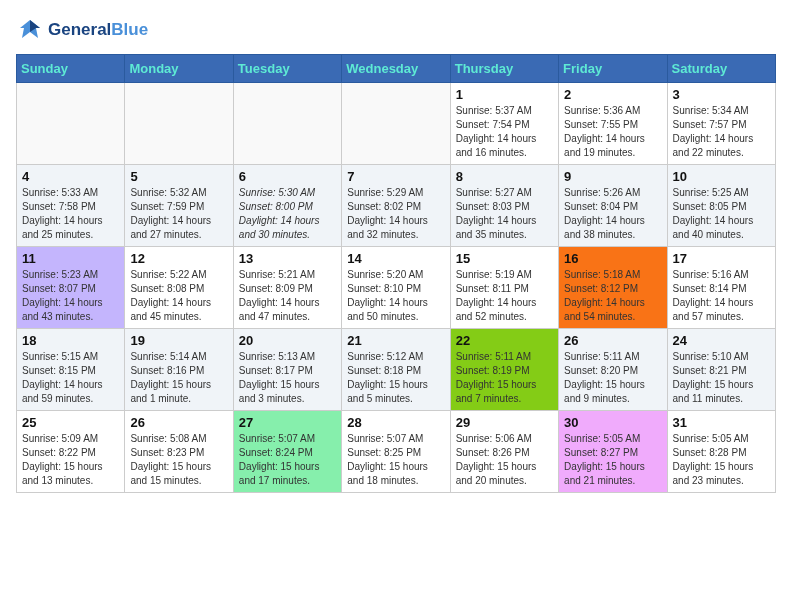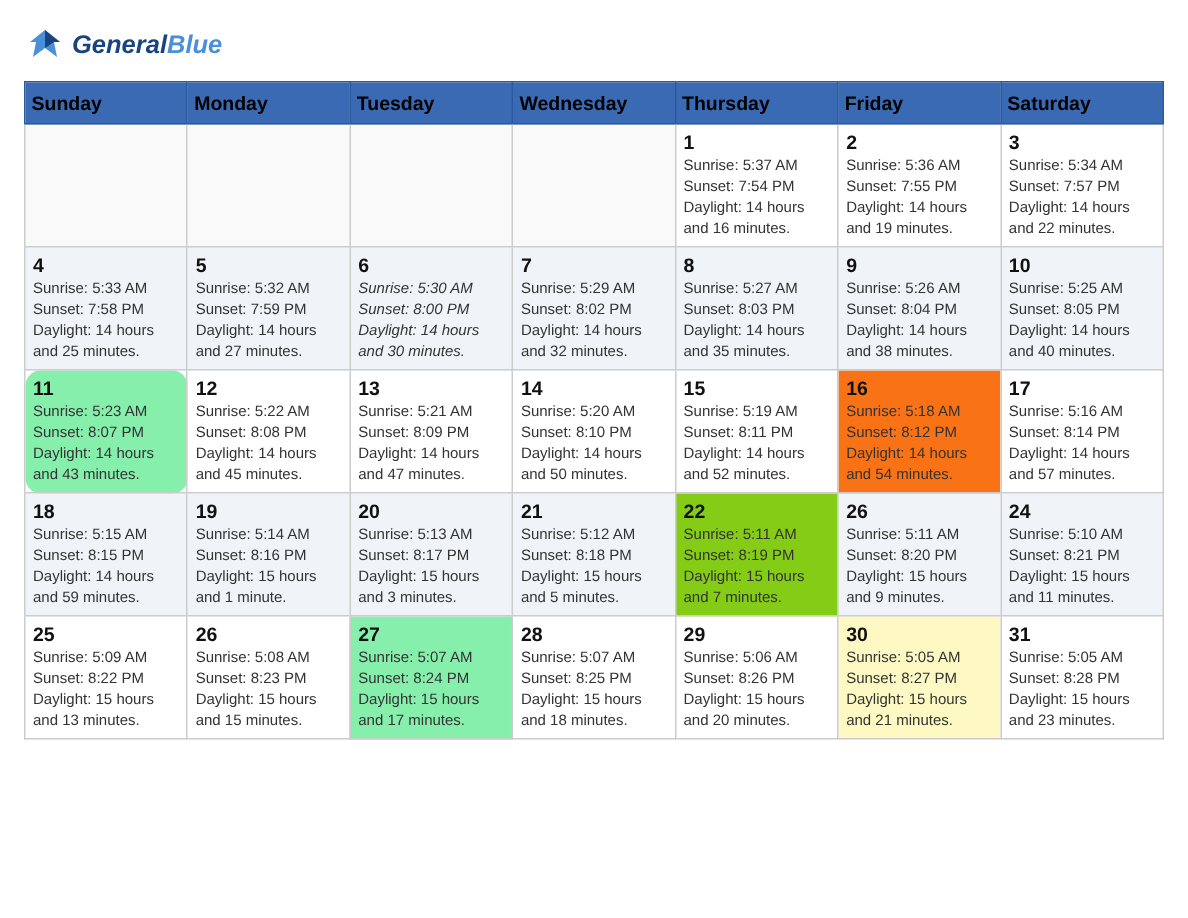--- a/index.html
+++ b/index.html
@@ -13,21 +13,20 @@
     .header-area {
       display: flex;
       align-items: flex-start;
       justify-content: space-between;
       margin-bottom: 10px;
     }
     .logo {
       display: flex;
       align-items: center;
       gap: 4px;
-      font-style: italic;
     }
     .logo-bird {
       width: 28px;
       height: 28px;
     }
     .title-area {
       text-align: right;
     }
     .month-year {
       font-size: 32px;
@@ -38,21 +37,21 @@
       font-size: 14px;
       color: #444;
     }
     .calendar {
       width: 100%;
       border-collapse: collapse;
       border: 1px solid #ccc;
     }
     .calendar th {
       background-color: #3a6ab4;
-      color: #000000;
+      color: #5eead4;
       font-size: 13px;
       font-weight: bold;
       padding: 6px 4px;
       text-align: left;
       border: 1px solid #2a5a9e;
     }
     .calendar td {
       border: 1px solid #ccc;
       vertical-align: top;
       padding: 4px 5px;
@@ -187,21 +186,21 @@
         </td>
         <td style="background: rgb(240, 244, 248);">
           <div class="day-number">10</div>
           <div class="day-info" style="white-space: pre-line;">Sunrise: 5:25 AM
 Sunset: 8:05 PM
 Daylight: 14 hours
 and 40 minutes.</div>
         </td>
       </tr>
       <tr>
-        <td style="background: #86efac; border-radius: 10px;">
+        <td style="background: #c4b5fd;">
           <div class="day-number">11</div>
           <div class="day-info" style="white-space: pre-line;">Sunrise: 5:23 AM
 Sunset: 8:07 PM
 Daylight: 14 hours
 and 43 minutes.</div>
         </td>
         <td style="background: rgb(255, 255, 255);">
           <div class="day-number">12</div>
           <div class="day-info" style="white-space: pre-line;">Sunrise: 5:22 AM
 Sunset: 8:08 PM
@@ -324,21 +323,21 @@
 Daylight: 15 hours
 and 18 minutes.</div>
         </td>
         <td style="background: rgb(255, 255, 255);">
           <div class="day-number">29</div>
           <div class="day-info" style="white-space: pre-line;">Sunrise: 5:06 AM
 Sunset: 8:26 PM
 Daylight: 15 hours
 and 20 minutes.</div>
         </td>
-        <td style="background: #fef9c3;">
+        <td style="background: #f0abfc;">
           <div class="day-number">30</div>
           <div class="day-info" style="white-space: pre-line;">Sunrise: 5:05 AM
 Sunset: 8:27 PM
 Daylight: 15 hours
 and 21 minutes.</div>
         </td>
         <td style="background: rgb(255, 255, 255);">
           <div class="day-number">31</div>
           <div class="day-info" style="white-space: pre-line;">Sunrise: 5:05 AM
 Sunset: 8:28 PM

